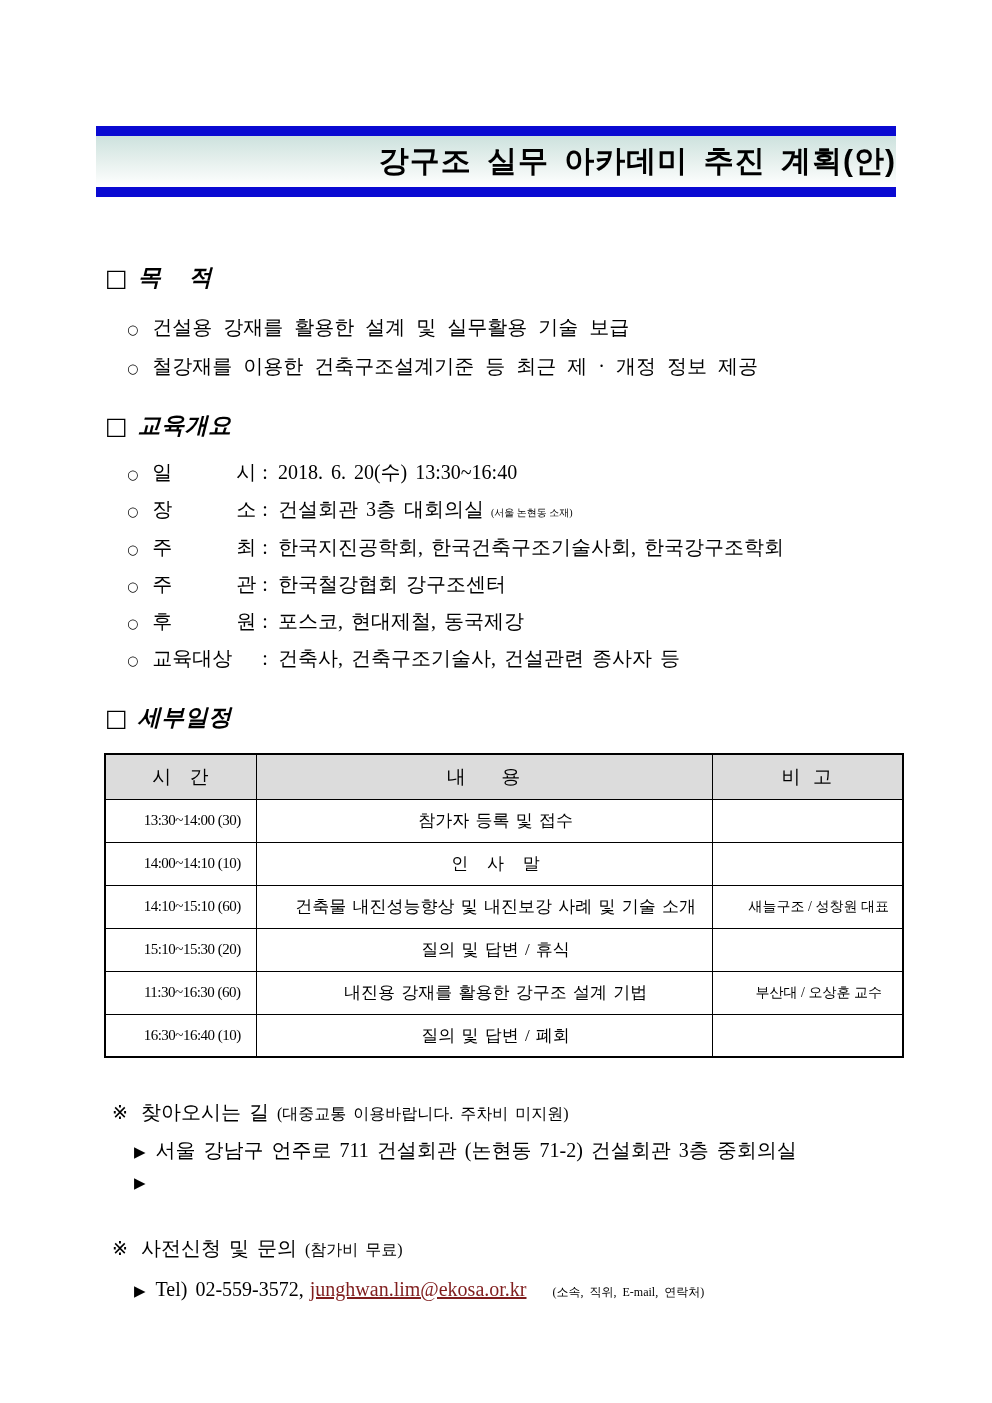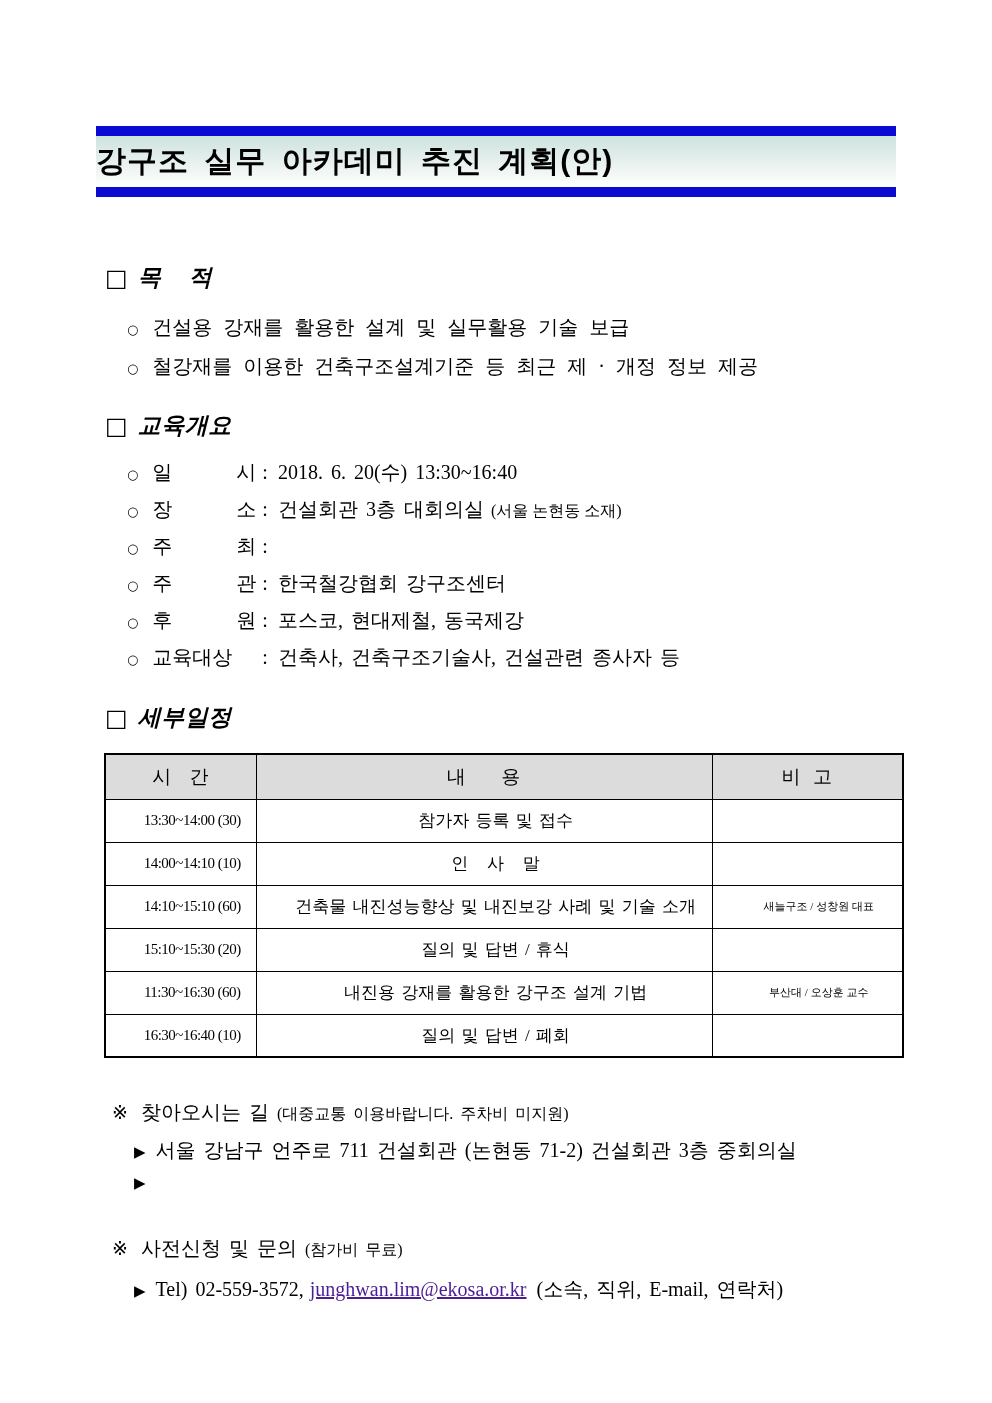--- a/index.html
+++ b/index.html
@@ -6,21 +6,21 @@
   html,body { width:992px; background:#ffffff; }
   body { font-family:"Liberation Serif","DejaVu Serif",serif; color:#000; }
   .page { position:relative; width:992px; height:1403px; background:#fff; overflow:hidden; }
 
   
   .banner { position:absolute; left:96px; top:126px; width:800px; }
   .banner .bar { height:10px; background:#0a0ad2; }
   .banner .body {
     height:51px;
     background:linear-gradient(180deg,#cde2de 0%,#e4efec 45%,#ffffff 100%);
-    display:flex; align-items:center; justify-content:flex-start;
+    display:flex; align-items:center; justify-content:flex-end;
   }
   .banner .title-text {
     font-family:"Liberation Sans","DejaVu Sans",sans-serif;
     font-weight:bold; font-size:30px; letter-spacing:1px; word-spacing:6px;
     white-space:pre;
   }
 
   
   .section { position:absolute; left:105px; }
   .sec-heading {
@@ -35,55 +35,55 @@
   .p-bullets { margin-top:16px; margin-left:22px; }
   .p-line { font-size:20px; line-height:37px; word-spacing:6px; display:flex; align-items:baseline; }
   .o-bullet { font-size:13px; margin-right:14px; font-family:"DejaVu Sans",sans-serif; }
 
   
   .ov-items { margin-top:14px; margin-left:22px; }
   .ov-line { font-size:20px; line-height:35px; display:flex; align-items:baseline; }
   .ov-label { display:inline-block; width:104px; text-align-last:justify; }
   .ov-colon { margin:0 10px 0 6px; }
   .ov-value { word-spacing:3px; }
-  .ov-note { font-size:16px; margin-left:7px; }
+  .ov-note { font-size:10px; margin-left:7px; }
 
   
   .sched-table {
     position:absolute; left:104px; top:753px; width:800px;
     border-collapse:collapse; table-layout:fixed;
     border:2px solid #000;
   }
   .sched-table th, .sched-table td {
     border:1px solid #000; text-align:center; vertical-align:middle;
     overflow:hidden; white-space:pre;margin-left:40px;
   }
   .sched-table th {
     background:#dcdcdc; font-weight:normal; font-size:19px; height:45px;
     letter-spacing:1px;
   }
   .sched-table td { height:43px;padding-left:23px; }
   .col-time  { width:151px; }
   .col-note  { width:191px; }
   td.c-time  { font-size:15px; letter-spacing:-0.5px; }
   td.c-content { font-size:17px; word-spacing:2px; }
-  td.c-note  { font-size:11px; }
+  td.c-note  { font-size:14px; }
 
   
   .note-sec { position:absolute; left:112px; }
   .note-title { font-size:20px; word-spacing:3px; display:flex; align-items:baseline; }
   .ref-mark { font-size:19px; margin-right:13px; font-family:"DejaVu Sans",sans-serif; }
   .note-title .small { font-size:16px; margin-left:8px;margin-top:12px; }
   .note-items { margin-left:22px; margin-top:9px; }
   .note-line { font-size:20px; line-height:31px; word-spacing:3px; display:flex; align-items:baseline; }
   .arrow { font-size:15px; margin-right:10px; font-family:"DejaVu Sans",sans-serif; }
   .small { font-size:16px; }
   .tel-line { margin-top:12px; }
-  .email-link { color:#4c1d95; text-decoration:underline; margin:0 6px; }
-  .tel-suffix { font-size:20px; margin-left:4px; }
+  .email-link { color:#7f1d1d; text-decoration:underline; margin:0 6px; }
+  .tel-suffix { font-size:12px; margin-left:20px; }
 </style>
 </head>
 <body>
 
 <div class="page">
 
   <div class="banner">
     <div class="bar"></div>
     <div class="body">
       <span class="title-text">강구조 실무 아카데미 추진 계획(안)</span>
@@ -125,20 +125,21 @@
         <span class="o-bullet">○</span>
         <span class="ov-label">장 소</span>
         <span class="ov-colon">:</span>
         <span class="ov-value">건설회관 3층 대회의실</span>
         <span class="ov-note">(서울 논현동 소재)</span>
       </div>
       <div class="ov-line">
         <span class="o-bullet">○</span>
         <span class="ov-label">주 최</span>
         <span class="ov-colon">:</span>
+        <span class="ov-value">한국지진공학회, 한국건축구조기술사회, 한국강구조학회</span>
         <span class="ov-note"></span>
       </div>
       <div class="ov-line">
         <span class="o-bullet">○</span>
         <span class="ov-label">주 관</span>
         <span class="ov-colon">:</span>
         <span class="ov-value">한국철강협회 강구조센터</span>
         <span class="ov-note"></span>
       </div>
       <div class="ov-line">

